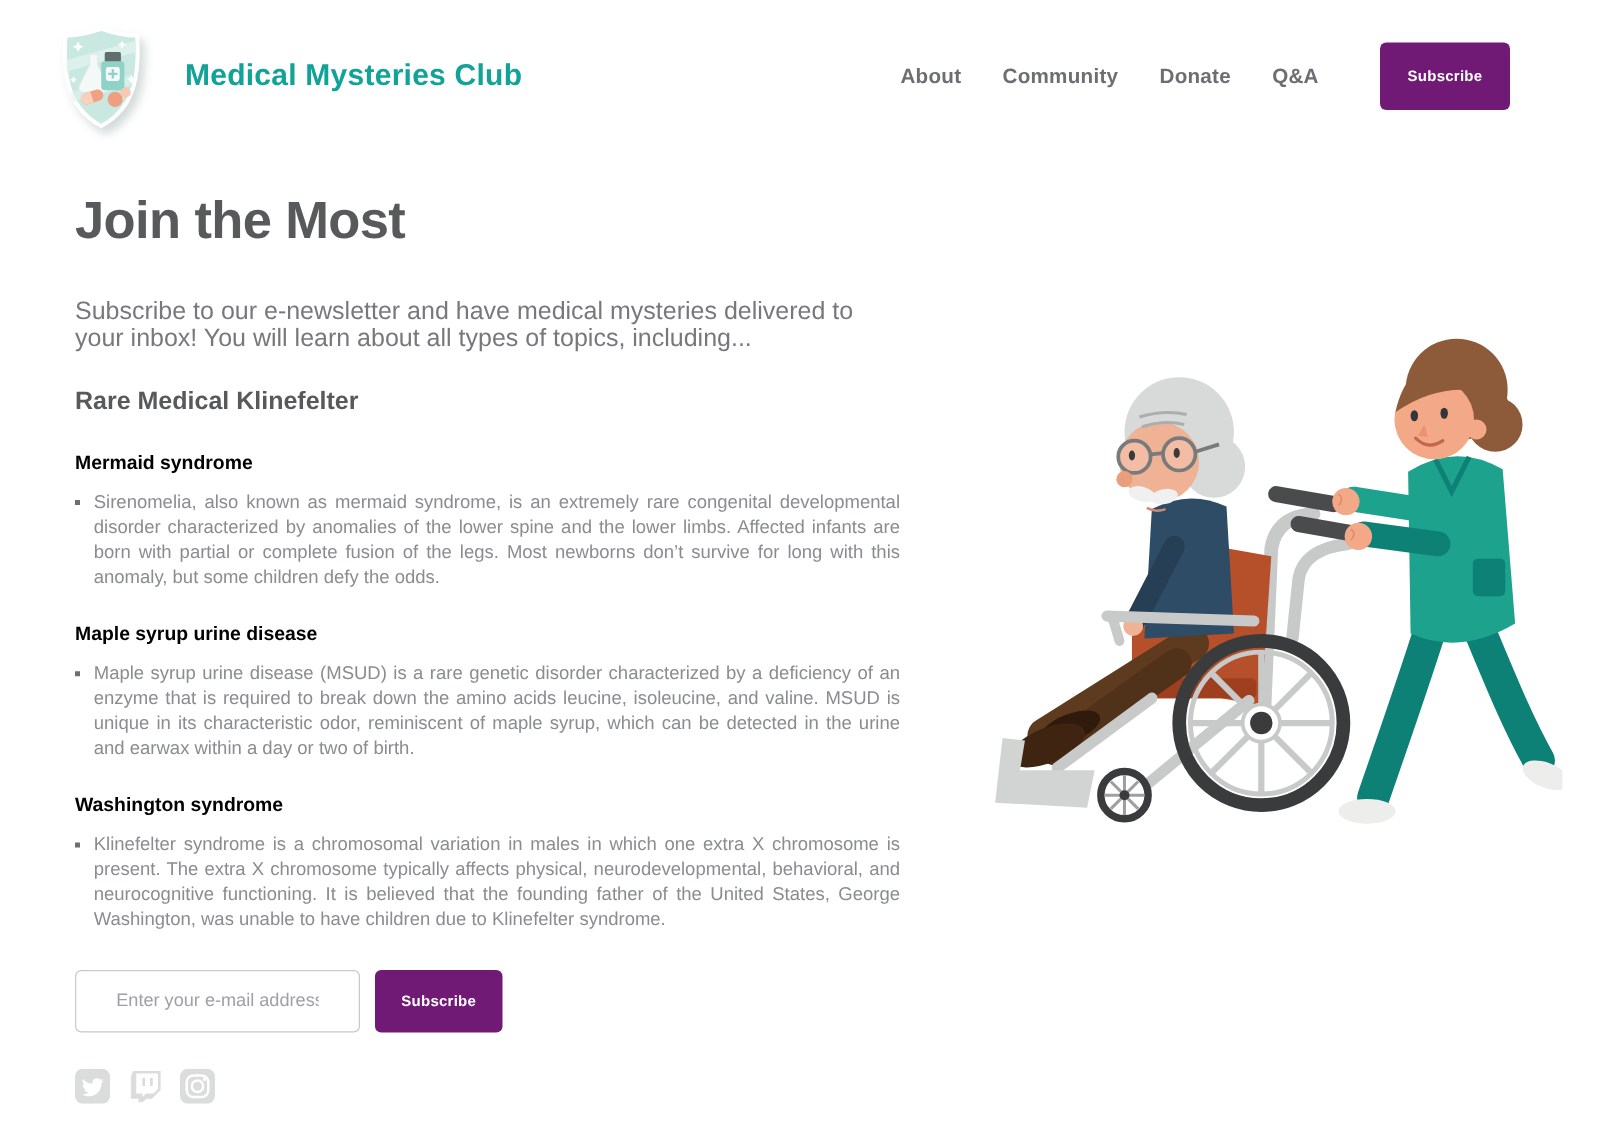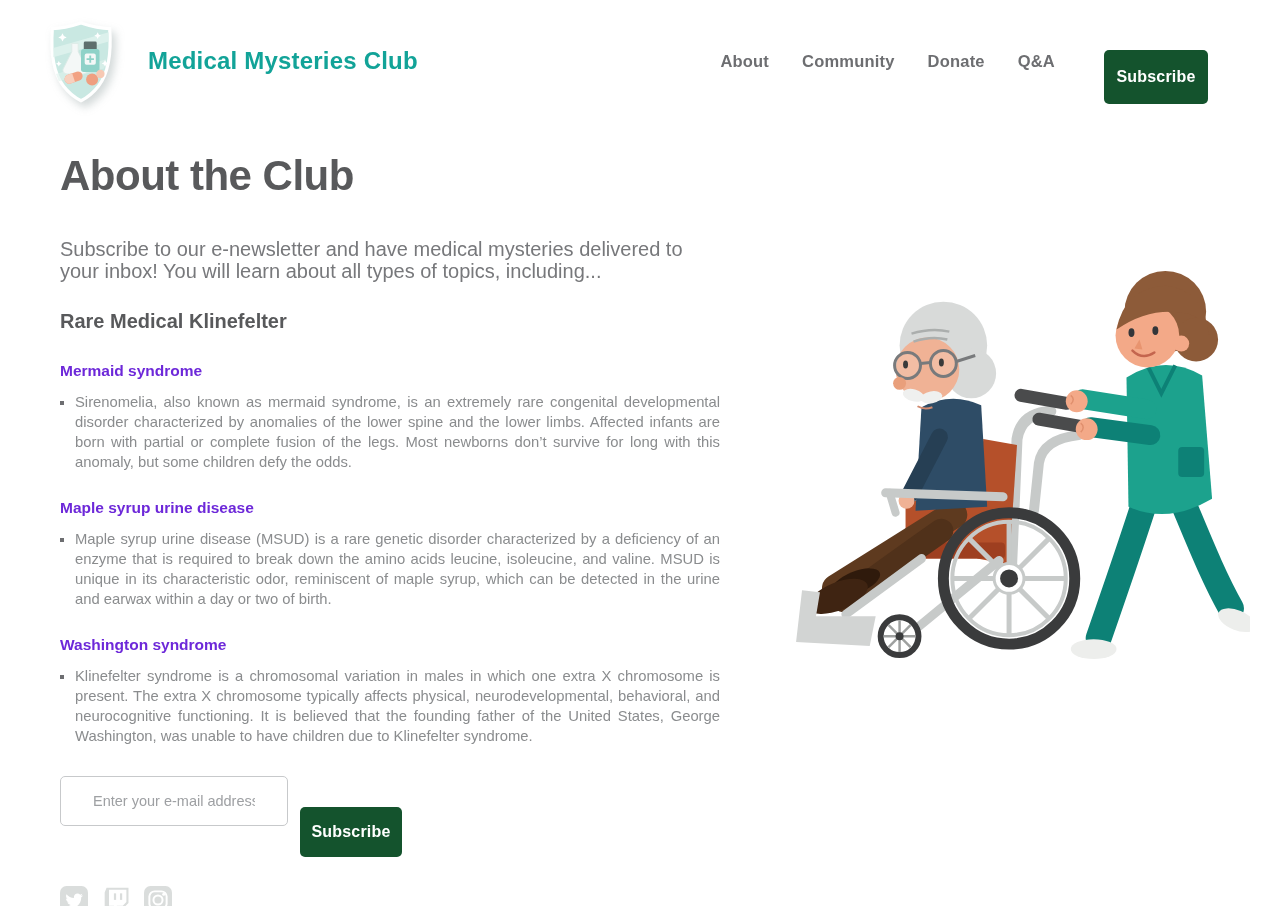--- a/index.html
+++ b/index.html
@@ -8,30 +8,30 @@
   .page { position:relative; width:1278px; height:906px; background:#fff; overflow:hidden;border-radius:32px; }
 
   
   .site-header { position:absolute; top:0; left:0; width:100%; height:122px;
                  display:flex; align-items:center; padding:0 70px 0 44px; }
   .brand { display:flex; align-items:center; text-decoration:none; }
   .logo-svg { width:74px; height:90px; filter:drop-shadow(4px 5px 4px rgba(110,130,128,.30)); }
   .brand-title { margin-left:30px; font-size:24px; font-weight:bold; color:#12A398; letter-spacing:.2px; }
   .main-nav { margin-left:auto; display:flex; align-items:center; gap:33px; }
   .main-nav a { text-decoration:none; font-size:16.5px; font-weight:bold; color:#6D6E71; letter-spacing:.2px; }
-  .btn-teal { background:#14532d; color:#fff; border:none; border-radius:5px;
-              font-family:inherit; font-size:16px; font-weight:bold; cursor:pointer; letter-spacing:.2px;margin-top:31px; }
+  .btn-teal { background:#701a75; color:#fff; border:none; border-radius:5px;
+              font-family:inherit; font-size:12px; font-weight:bold; cursor:pointer; letter-spacing:.2px; }
   .header-subscribe { width:104px; height:54px; margin-left:16px; }
 
   
   .content { position:absolute; left:60px; top:152px; width:660px; }
   .page-title { font-size:42px; font-weight:bold; color:#58595B; letter-spacing:-.5px; margin-bottom:38px; }
   .intro { font-size:20px; line-height:22px; color:#77787B; margin-bottom:28px; }
   .section-heading { font-size:20px; font-weight:bold; color:#58595B; margin-bottom:29px; }
-  .condition h3 { font-size:15.5px; font-weight:bold; color:#6d28d9; margin-bottom:12px; }
+  .condition h3 { font-size:15.5px; font-weight:bold; color:#000000; margin-bottom:12px; }
   .condition ul { margin:0 0 27px 0; padding-left:15px; }
   .condition li { list-style:square; font-size:14.8px; line-height:20px; color:#8A8C8E; text-align:justify; }
   .condition li::marker { color:#6d6e71; }
 
   
   .subscribe-form { display:flex; margin-top:30px; }
   .email-input { width:228px; height:50px; border:1px solid #C7C9CB; border-radius:5px;
                  padding:0 32px; font-family:inherit; font-size:14.5px; color:#58595B; outline:none; }
   .email-input::placeholder { color:#9EA0A3; }
   .form-subscribe { width:102px; height:50px; margin-left:12px; }
@@ -77,21 +77,21 @@
     <nav class="main-nav">
       <a href="#">About</a>
       <a href="#">Community</a>
       <a href="#">Donate</a>
       <a href="#">Q&amp;A</a>
       <button class="btn-teal header-subscribe">Subscribe</button>
     </nav>
   </header>
 
   <section class="content">
-    <h1 class="page-title">About the Club</h1>
+    <h1 class="page-title">Join the Most</h1>
     <p class="intro">Subscribe to our e-newsletter and have medical mysteries delivered to your inbox! You will learn about all types of topics, including...</p>
     <h2 class="section-heading">Rare Medical Klinefelter</h2>
 
     <div class="condition">
       <h3>Mermaid syndrome</h3>
       <ul>
           <li>Sirenomelia, also known as mermaid syndrome, is an extremely rare congenital developmental disorder characterized by anomalies of the lower spine and the lower limbs. Affected infants are born with partial or complete fusion of the legs. Most newborns don’t survive for long with this anomaly, but some children defy the odds.</li>
         </ul>
     </div>
 

